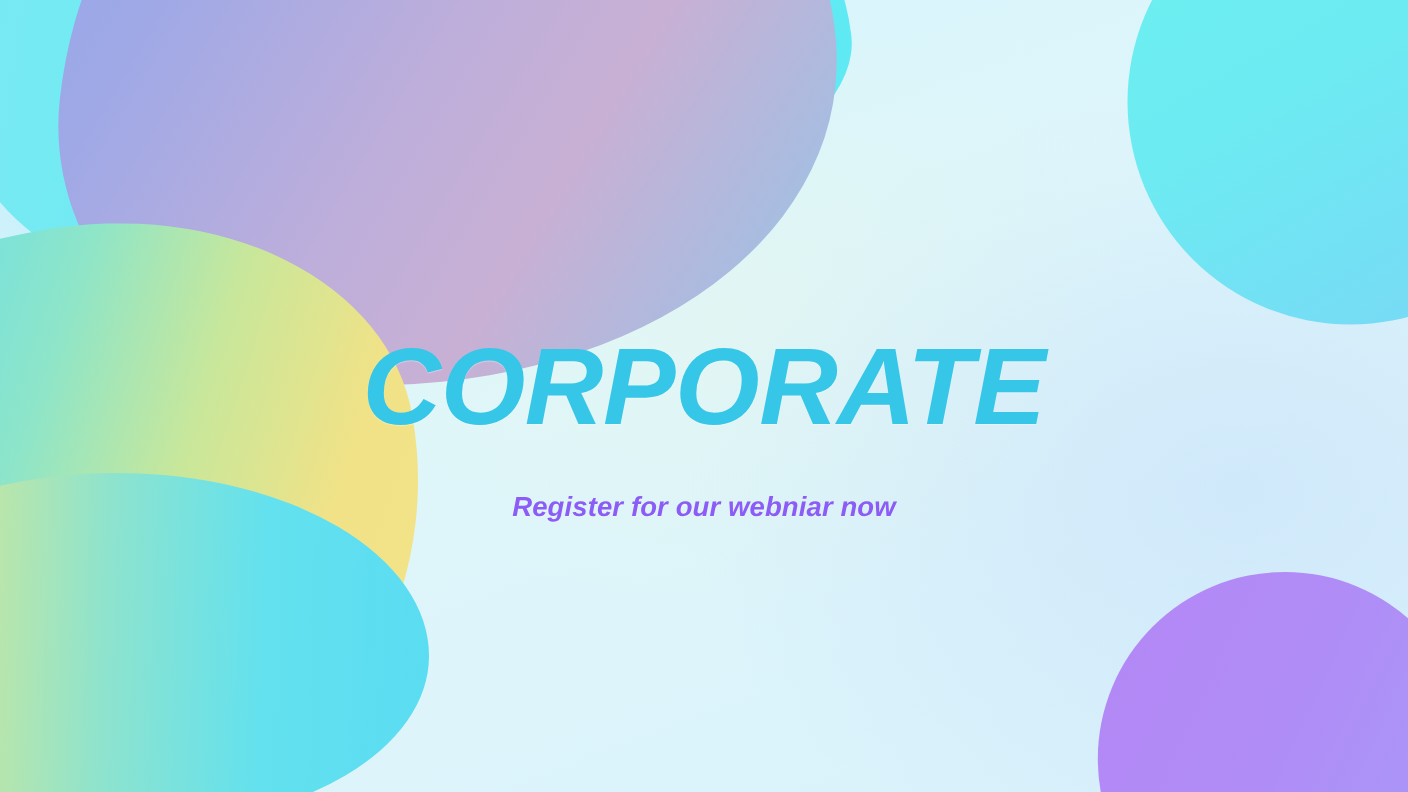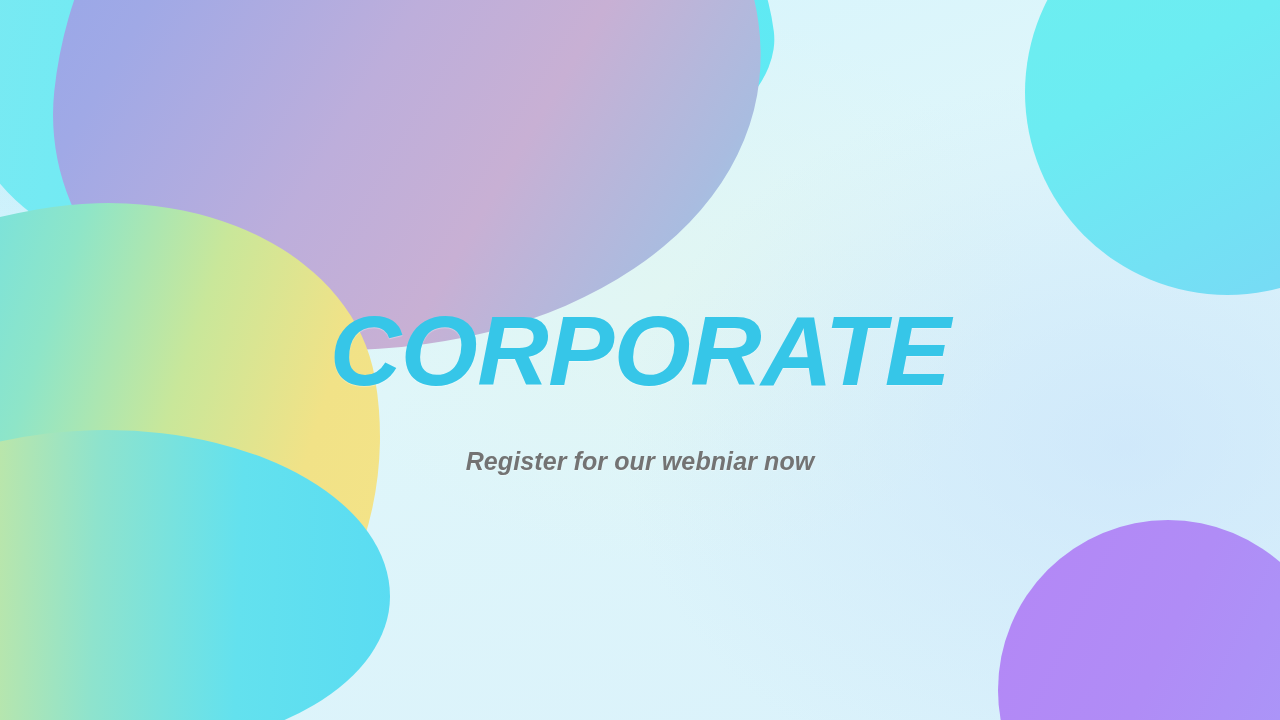--- a/index.html
+++ b/index.html
@@ -136,21 +136,21 @@
     display: block;
     font-size: 99px;
   }
   .headline-line-2 {
     display: block;
     font-size: 99px;
     margin-top: 4px;
   }
   .subtitle {
     margin-top: 26px;
-    color: #737373;
+    color: #8b5cf6;
     font-size: 25px;
     font-weight: 900;
     font-style: italic;
     letter-spacing: 0.1px;
     text-align: center;
     text-shadow: 0 1px 1px rgba(255,255,255,0.35);
   }
 </style>
 </head>
 <body>

